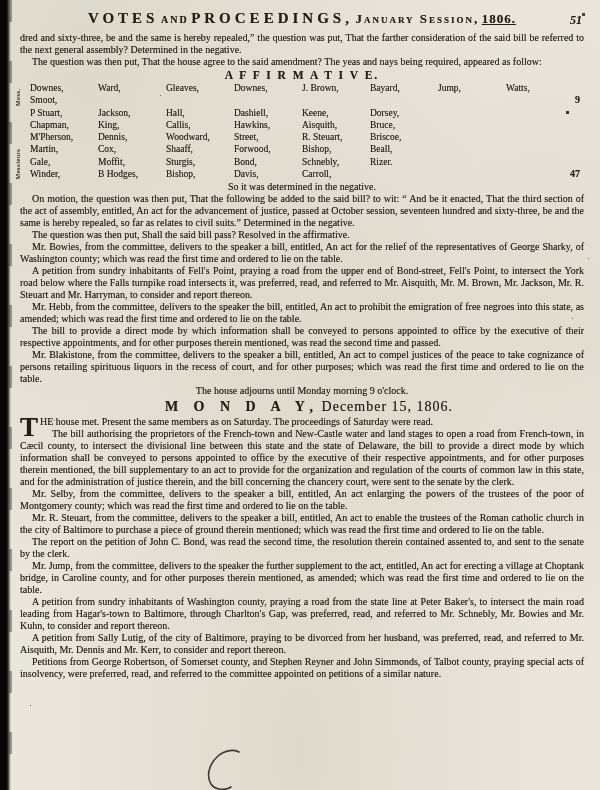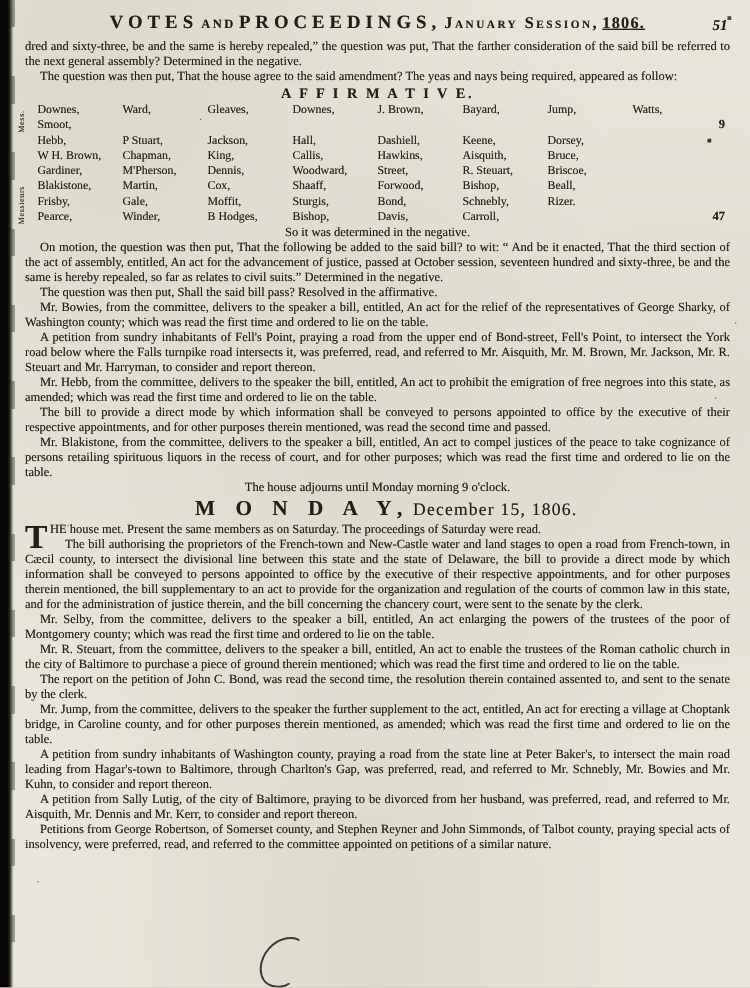--- a/index.html
+++ b/index.html
@@ -52,21 +52,21 @@
     position:absolute;left:-6px;top:2px;bottom:0;
     writing-mode:vertical-rl;transform:rotate(180deg);
     font-size:6.5px;letter-spacing:.5px;line-height:8px;color:#2b261d;
   }
   .vote-cols{display:flex;flex:1 1 auto;}
   .vote-col{width:68px;flex:0 0 68px;}
   .vote-name{font-size:9.5px;line-height:12.1px;white-space:nowrap;}
   .vote-count{margin-left:auto;align-self:flex-end;font-weight:bold;font-size:10px;padding-right:4px;}
   
   .day-heading{text-align:center;margin:4px 0 2px 0;white-space:nowrap;}
-  .day-heading .day{font-size:17px;font-weight:bold;letter-spacing:6px;margin-left:14px;}
+  .day-heading .day{font-size:14px;font-weight:bold;letter-spacing:6px;margin-left:14px;}
   .day-heading .date{font-size:14px;letter-spacing:1px;}
   .dropcap{float:left;font-size:27px;line-height:21px;padding:1px 2px 0 0;font-weight:bold;}
   .ink-mark{position:absolute;left:195px;top:748px;}
 </style>
 </head>
 <body>
 
 <div class="page">
   <div class="binding"></div>
   <div class="speckles"></div>
@@ -117,28 +117,20 @@
             <div class="vote-col">
               <div class="vote-name">Watts,</div>
             </div>
           </div>
         <span class="vote-count">9</span>
       </div>
 
       <div class="vote-block" id="negative-block">
         <span class="side-label">Messieurs</span>
         <div class="vote-cols" id="negative-cols">
-            <div class="vote-col">
-              <div class="vote-name">Hebb,</div>
-              <div class="vote-name">W H. Brown,</div>
-              <div class="vote-name">Gardiner,</div>
-              <div class="vote-name">Blakistone,</div>
-              <div class="vote-name">Frisby,</div>
-              <div class="vote-name">Pearce,</div>
-            </div>
             <div class="vote-col">
               <div class="vote-name">P Stuart,</div>
               <div class="vote-name">Chapman,</div>
               <div class="vote-name">M'Pherson,</div>
               <div class="vote-name">Martin,</div>
               <div class="vote-name">Gale,</div>
               <div class="vote-name">Winder,</div>
             </div>
             <div class="vote-col">
               <div class="vote-name">Jackson,</div>

